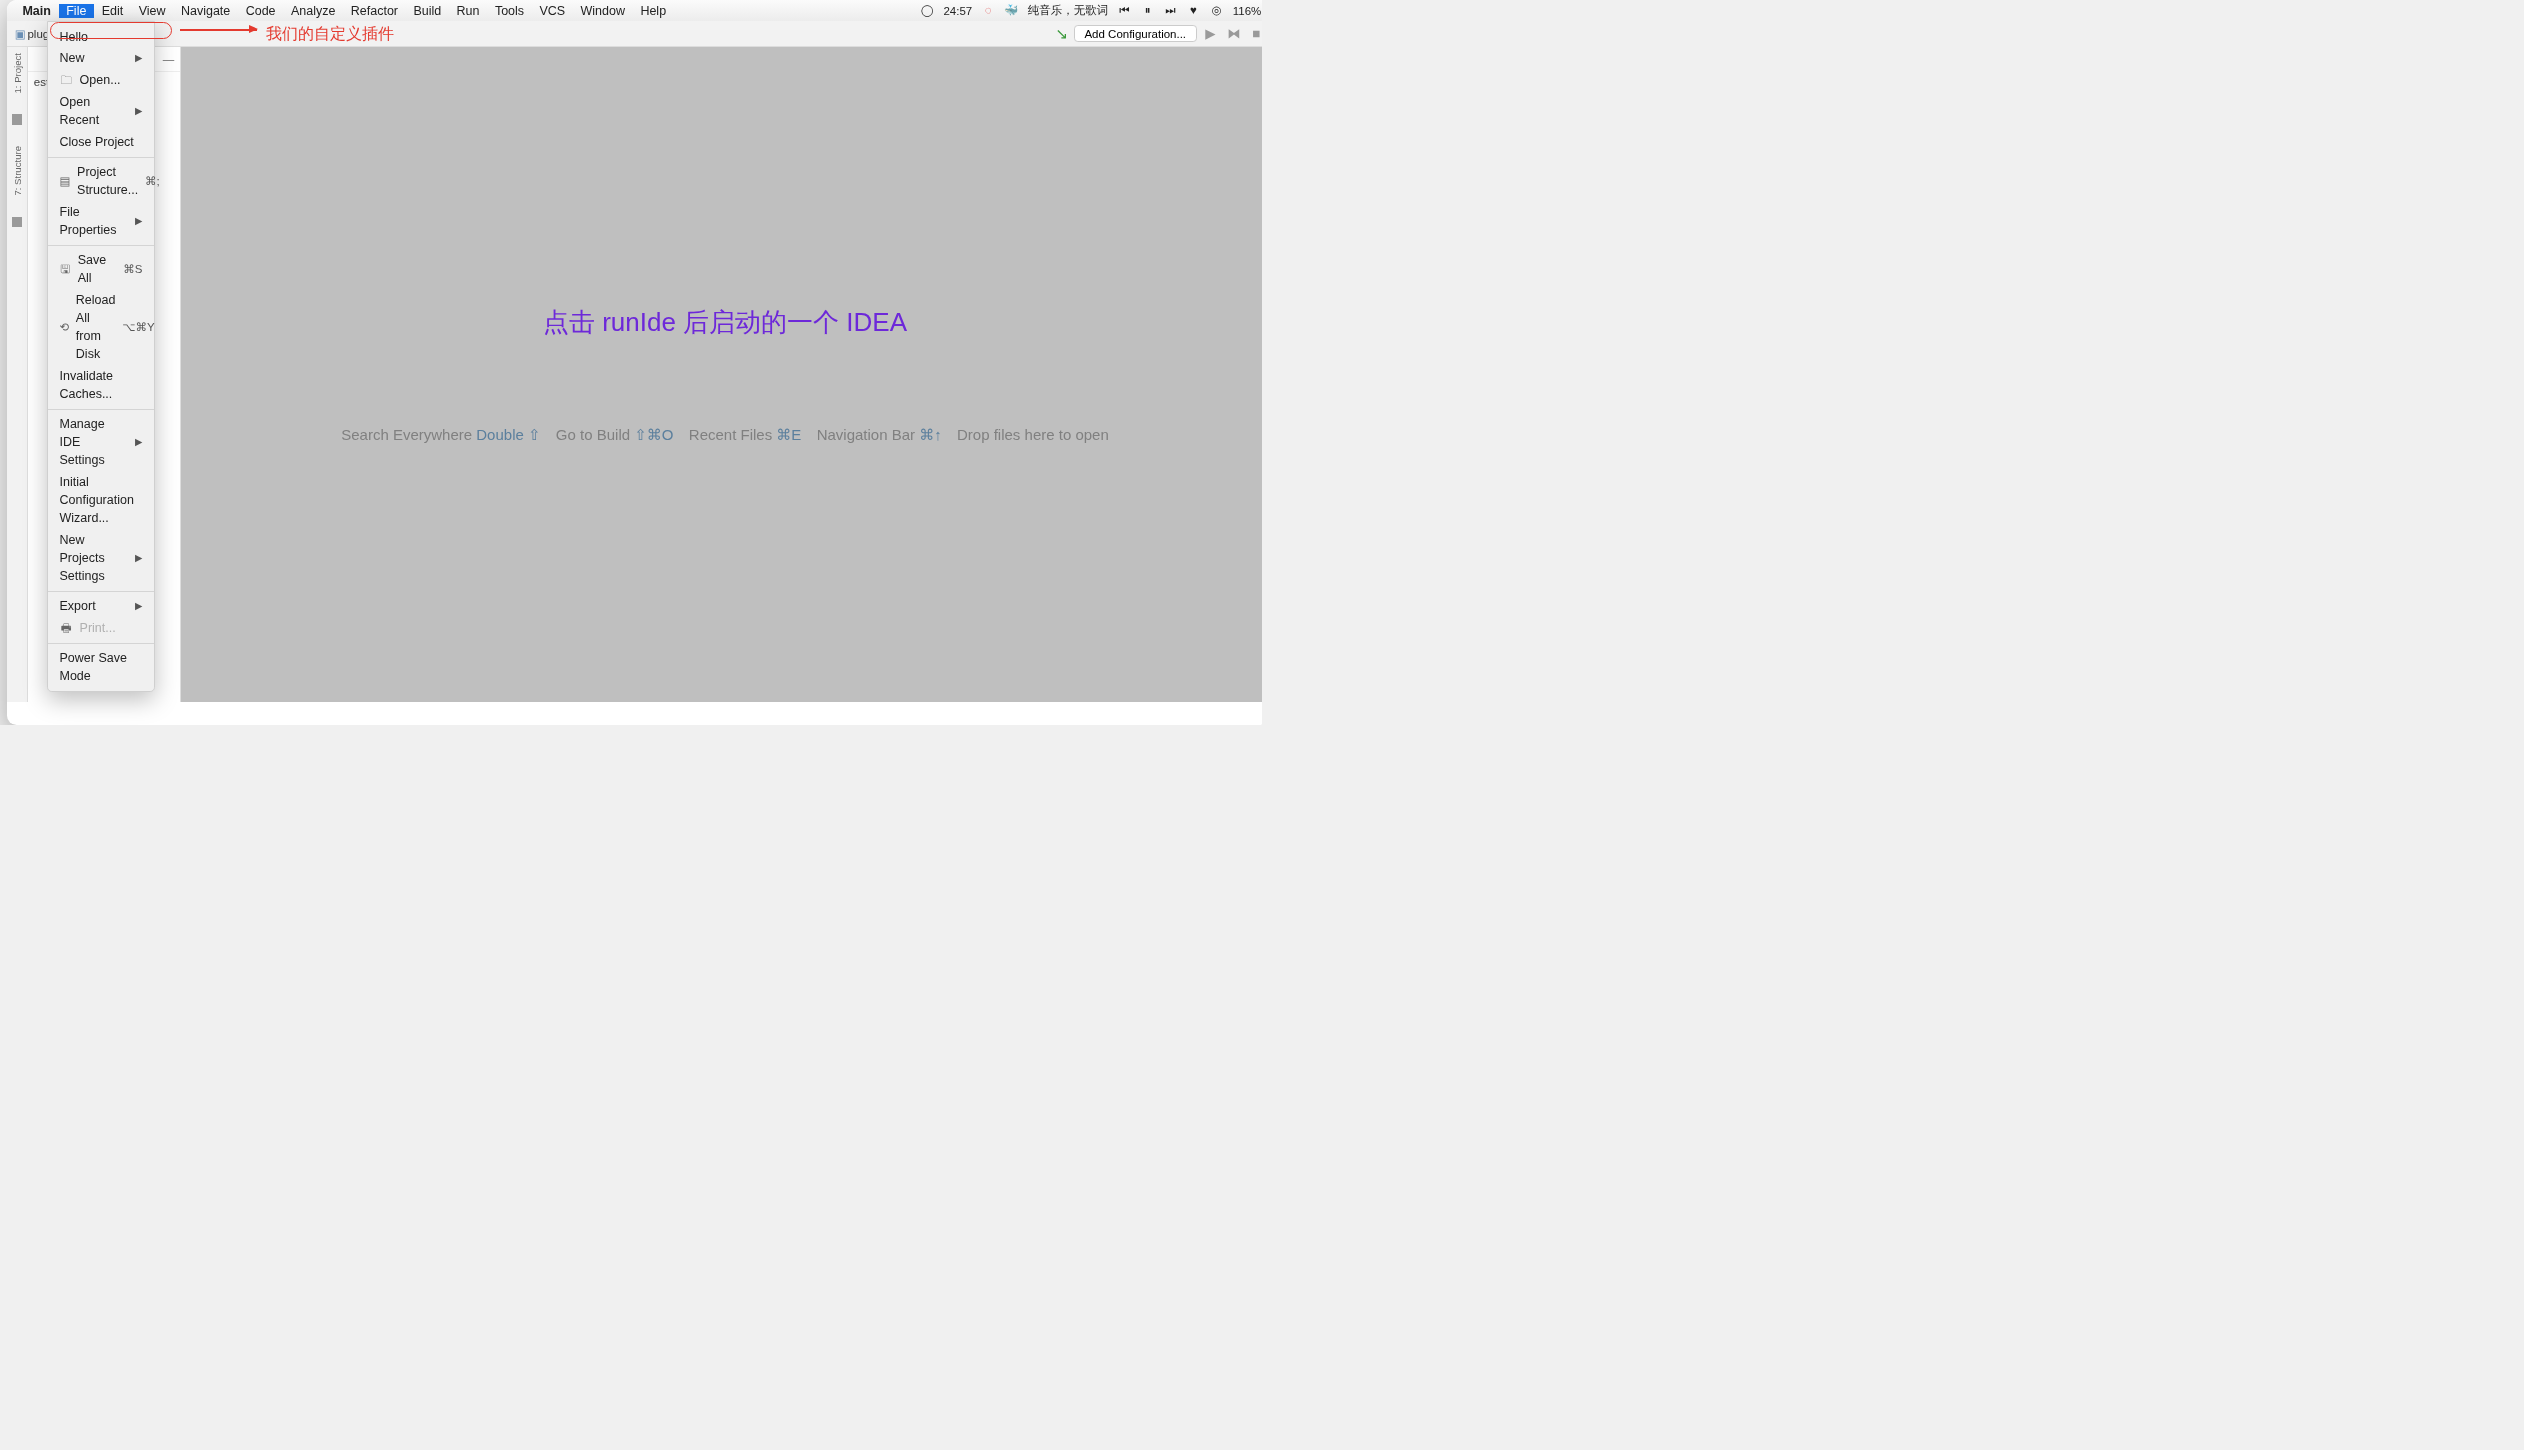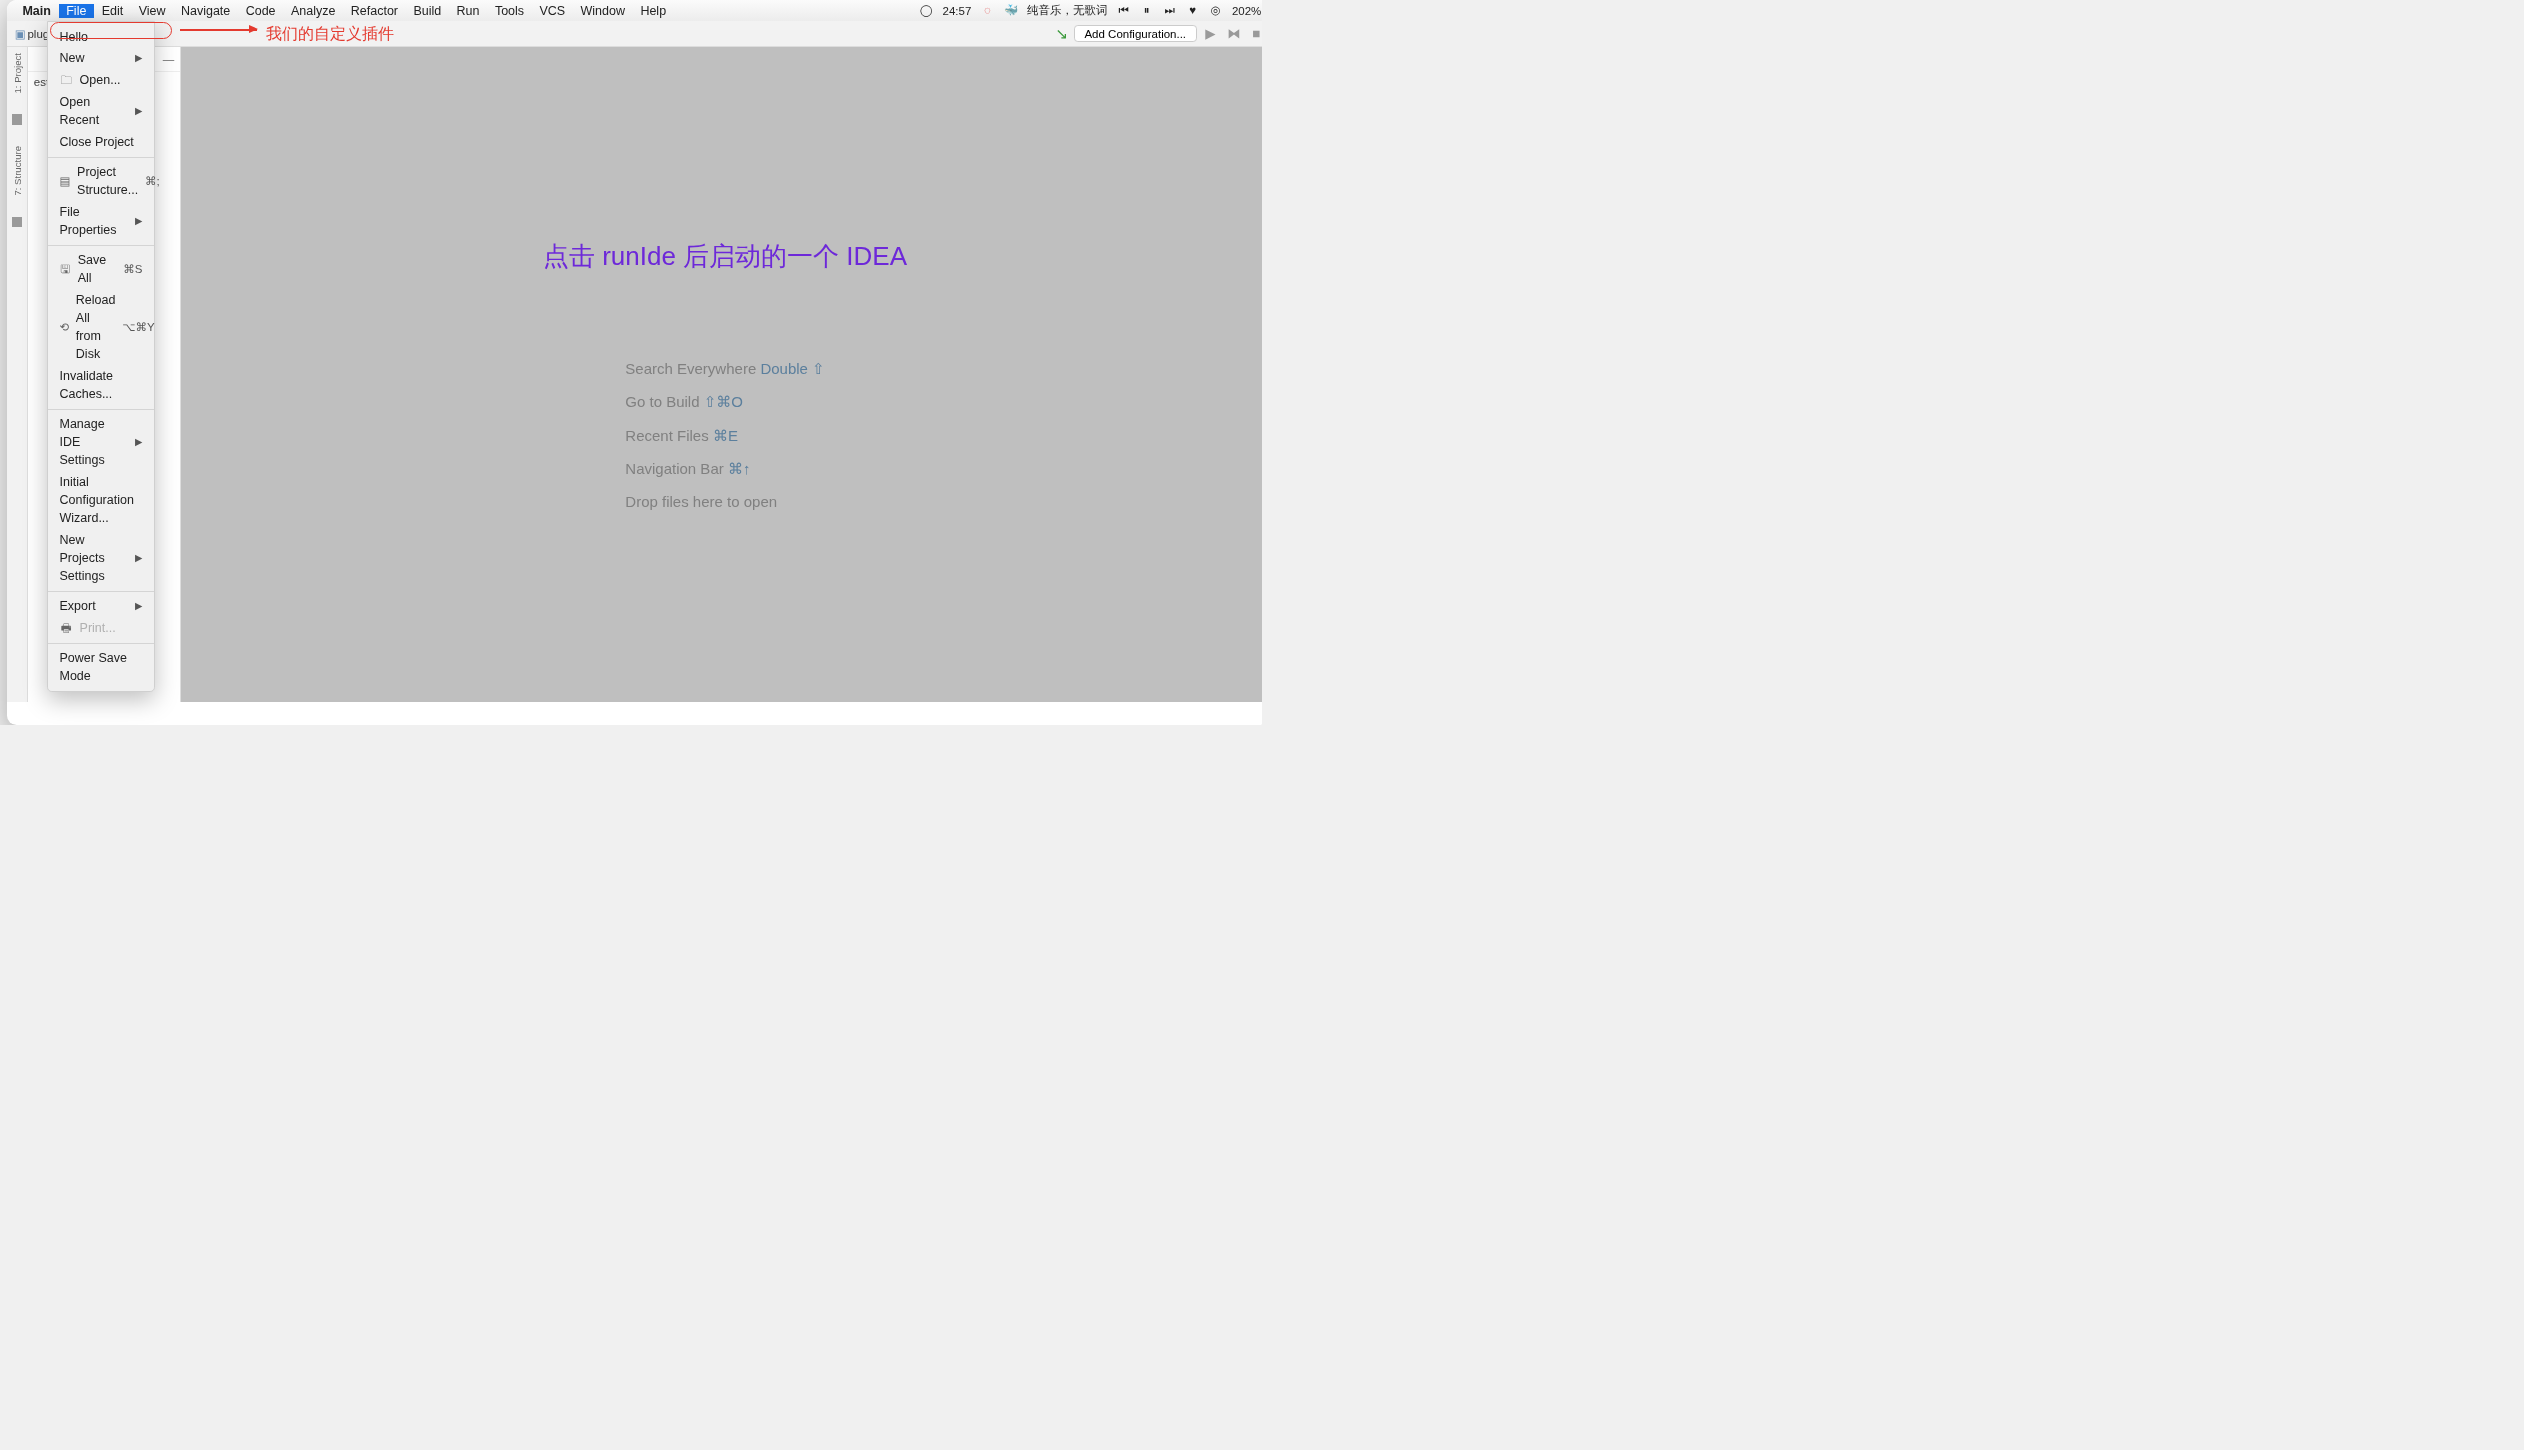--- a/index.html
+++ b/index.html
@@ -30,21 +30,21 @@
   .body { display:flex; height:calc(100% - 21px - 23px - 26px); }
   .left-rail { width:21px; background:#f2f2f2; border-right:1px solid #ddd; display:flex; flex-direction:column; align-items:center; padding-top:5.8px; gap:21px; font-size:9.6px; color:#666;}
   .rail-label { writing-mode: vertical-rl; transform: rotate(180deg); }
   .rail-sq { width:10.6px; height:10.6px; background:#9a9a9a; }
 
   .project-pane { width:153px; background:#fff; border-right:1px solid #ddd; }
   .pp-head { height:25px; display:flex; align-items:center; justify-content:flex-end; gap:7.7px; padding:0 5.8px; border-bottom:1px solid #eee; font-size:11.5px; color:#666;}
   .pp-body { padding:3.8px 5.8px; font-size:11.5px; color:#444;}
 
   .editor { flex:1; background:#bfbfbf; position:relative; display:flex; flex-direction:column; align-items:center; justify-content:center; }
-  .hints { display:flex; flex-direction:column; gap:15.3px; font-size:15px; color:#808080; }
+  .hints { display:flex; flex-direction:row; gap:15.3px; font-size:15px; color:#808080; }
   .hints .hk { color:#5b7f9d; }
   .big-red { color:#6d28d9; font-size:26px; font-weight:500; margin-bottom:86px;}
 
   
   .menu-pop { position:absolute; left:40px; top:21px; width:108px; background:#f0f0f0; border:1px solid #cfcfcf; border-radius:0 0 4.8px 4.8px; box-shadow: 0 7.7px 23px rgba(0,0,0,.25); padding:3.8px 0; z-index:50; font-size:12.5px; color:#222;}
   .mi { display:flex; align-items:center; padding:1.9px 11.5px; line-height:18px; gap:6.7px;}
   .mi .arrow { margin-left:auto; font-size:9.6px; color:#555;}
   .mi .sc { margin-left:auto; font-size:11.5px; color:#555;}
   .mi.dis { color:#b0b0b0; }
   .mi .ico { width:13.4px; display:inline-block; text-align:center; font-size:11.5px; color:#666;}
@@ -83,21 +83,21 @@
       <span class="sym">◯</span>
       <span>24:57</span>
       <span class="sym" style="color:#d33">◌</span>
       <span class="sym">🐳</span>
       <span>纯音乐，无歌词</span>
       <span class="sym">⏮</span>
       <span class="sym">⏸</span>
       <span class="sym">⏭</span>
       <span class="sym">♥</span>
       <span class="sym">◎</span>
-      <span>202%</span>
+      <span>116%</span>
     </div>
   </div>
 
 
   <div class="toolbar">
     <div class="crumb">
       <span class="folder-ico">▣</span>
       <span>plug</span>
     </div>
     <div class="right">

